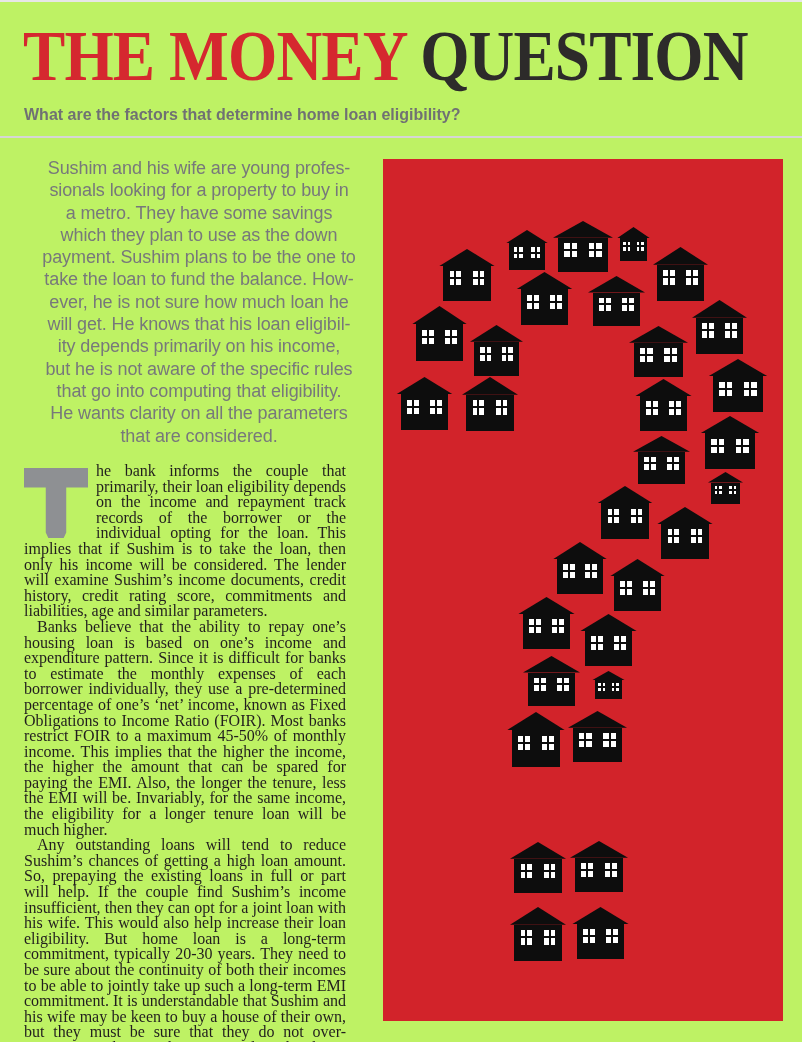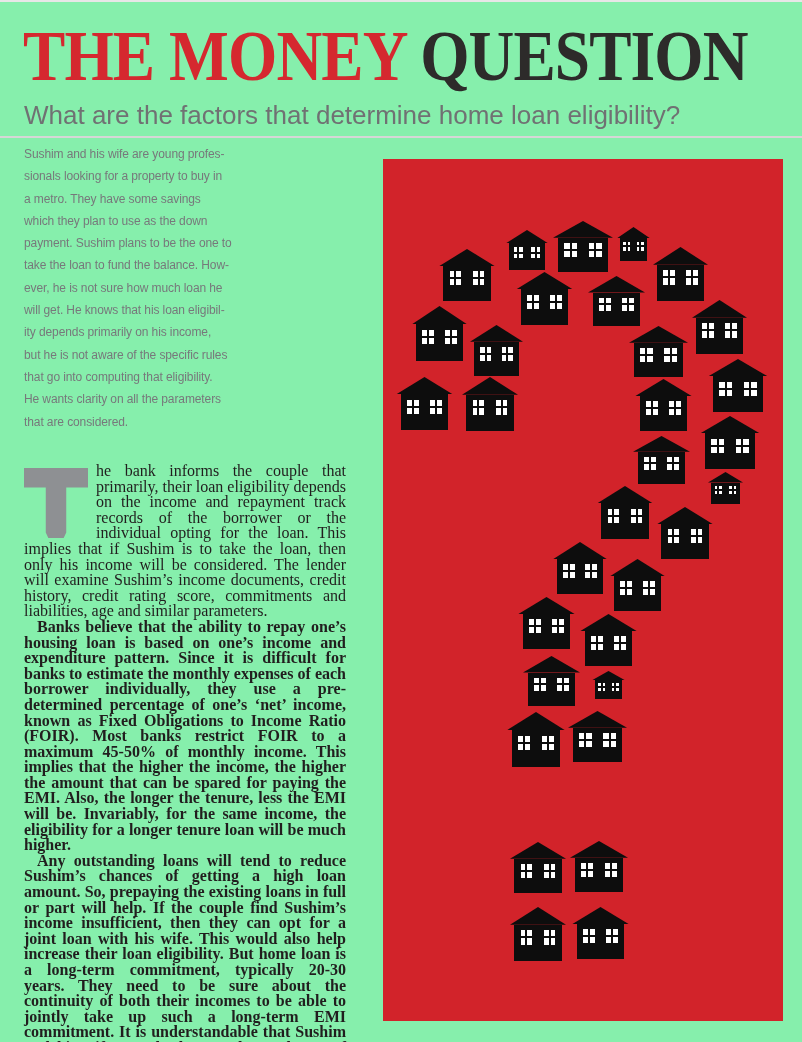--- a/index.html
+++ b/index.html
@@ -1,19 +1,19 @@
 <!DOCTYPE html>
 <html><head>
 <meta charset="utf-8">
 <style>
   html,body{margin:0;padding:0;background:#ffffff;}
   #page{
     position:relative;
     width:802px;height:1042px;
-    background:#86efac;
+    background:#bef264;
     overflow:hidden;
     font-family:"Liberation Sans", sans-serif;
   }
   .top-hairline{
     position:absolute;left:0;top:0;width:802px;height:2px;
     background:#e7e7e7;
   }
   .masthead{
     position:absolute;left:23px;top:20px;
     white-space:nowrap;
@@ -21,44 +21,45 @@
     font-weight:bold;
     font-size:72px;line-height:72px;
     letter-spacing:-1px;
     transform:scaleX(0.88);
     transform-origin:left top;
   }
   .masthead .t-red{color:#d5282f;}
   .masthead .t-dark{color:#2d2b2a;}
   .subtitle{
     position:absolute;left:24px;top:103px;width:740px;
-    font-size:26px;line-height:24px;font-weight:normal;
+    font-size:16px;line-height:24px;font-weight:bold;
     color:#707173;
     letter-spacing:0px;
   }
   .header-divider{
     position:absolute;left:0;top:136px;width:802px;height:2px;
     background:#d6d6d6;
   }
   .intro{
-    position:absolute;left:24px;top:143px;width:350px;
-    font-size:12px;line-height:22.3px;
+    position:absolute;left:24px;top:157px;width:350px;
+    font-size:18px;line-height:22.3px;
     color:#77787b;
     white-space:pre-line;
     letter-spacing:-0.1px;
+    text-align:center;
   }
   .body-copy{
     position:absolute;left:24px;top:463px;width:322px;
     font-family:"Liberation Serif", serif;
     font-size:16px;line-height:15.6px;
     color:#211e1e;
     text-align:justify;
   }
   .body-copy p{margin:0;}
-  .body-copy p.indent{text-indent:13px;font-weight:bold;}
+  .body-copy p.indent{text-indent:13px;}
   .dropcap{
     display:block;float:left;
     width:64px;height:70px;
     margin:5px 8px 2px 0;
     background:#8e9093;
     clip-path:polygon(0 0,100% 0,100% 28%,66% 28%,66% 92%,62% 100%,38% 100%,34% 92%,34% 28%,0 28%);
   }
   .illustration{
     position:absolute;left:383px;top:159px;width:400px;height:862px;
     background:#d2232a;

